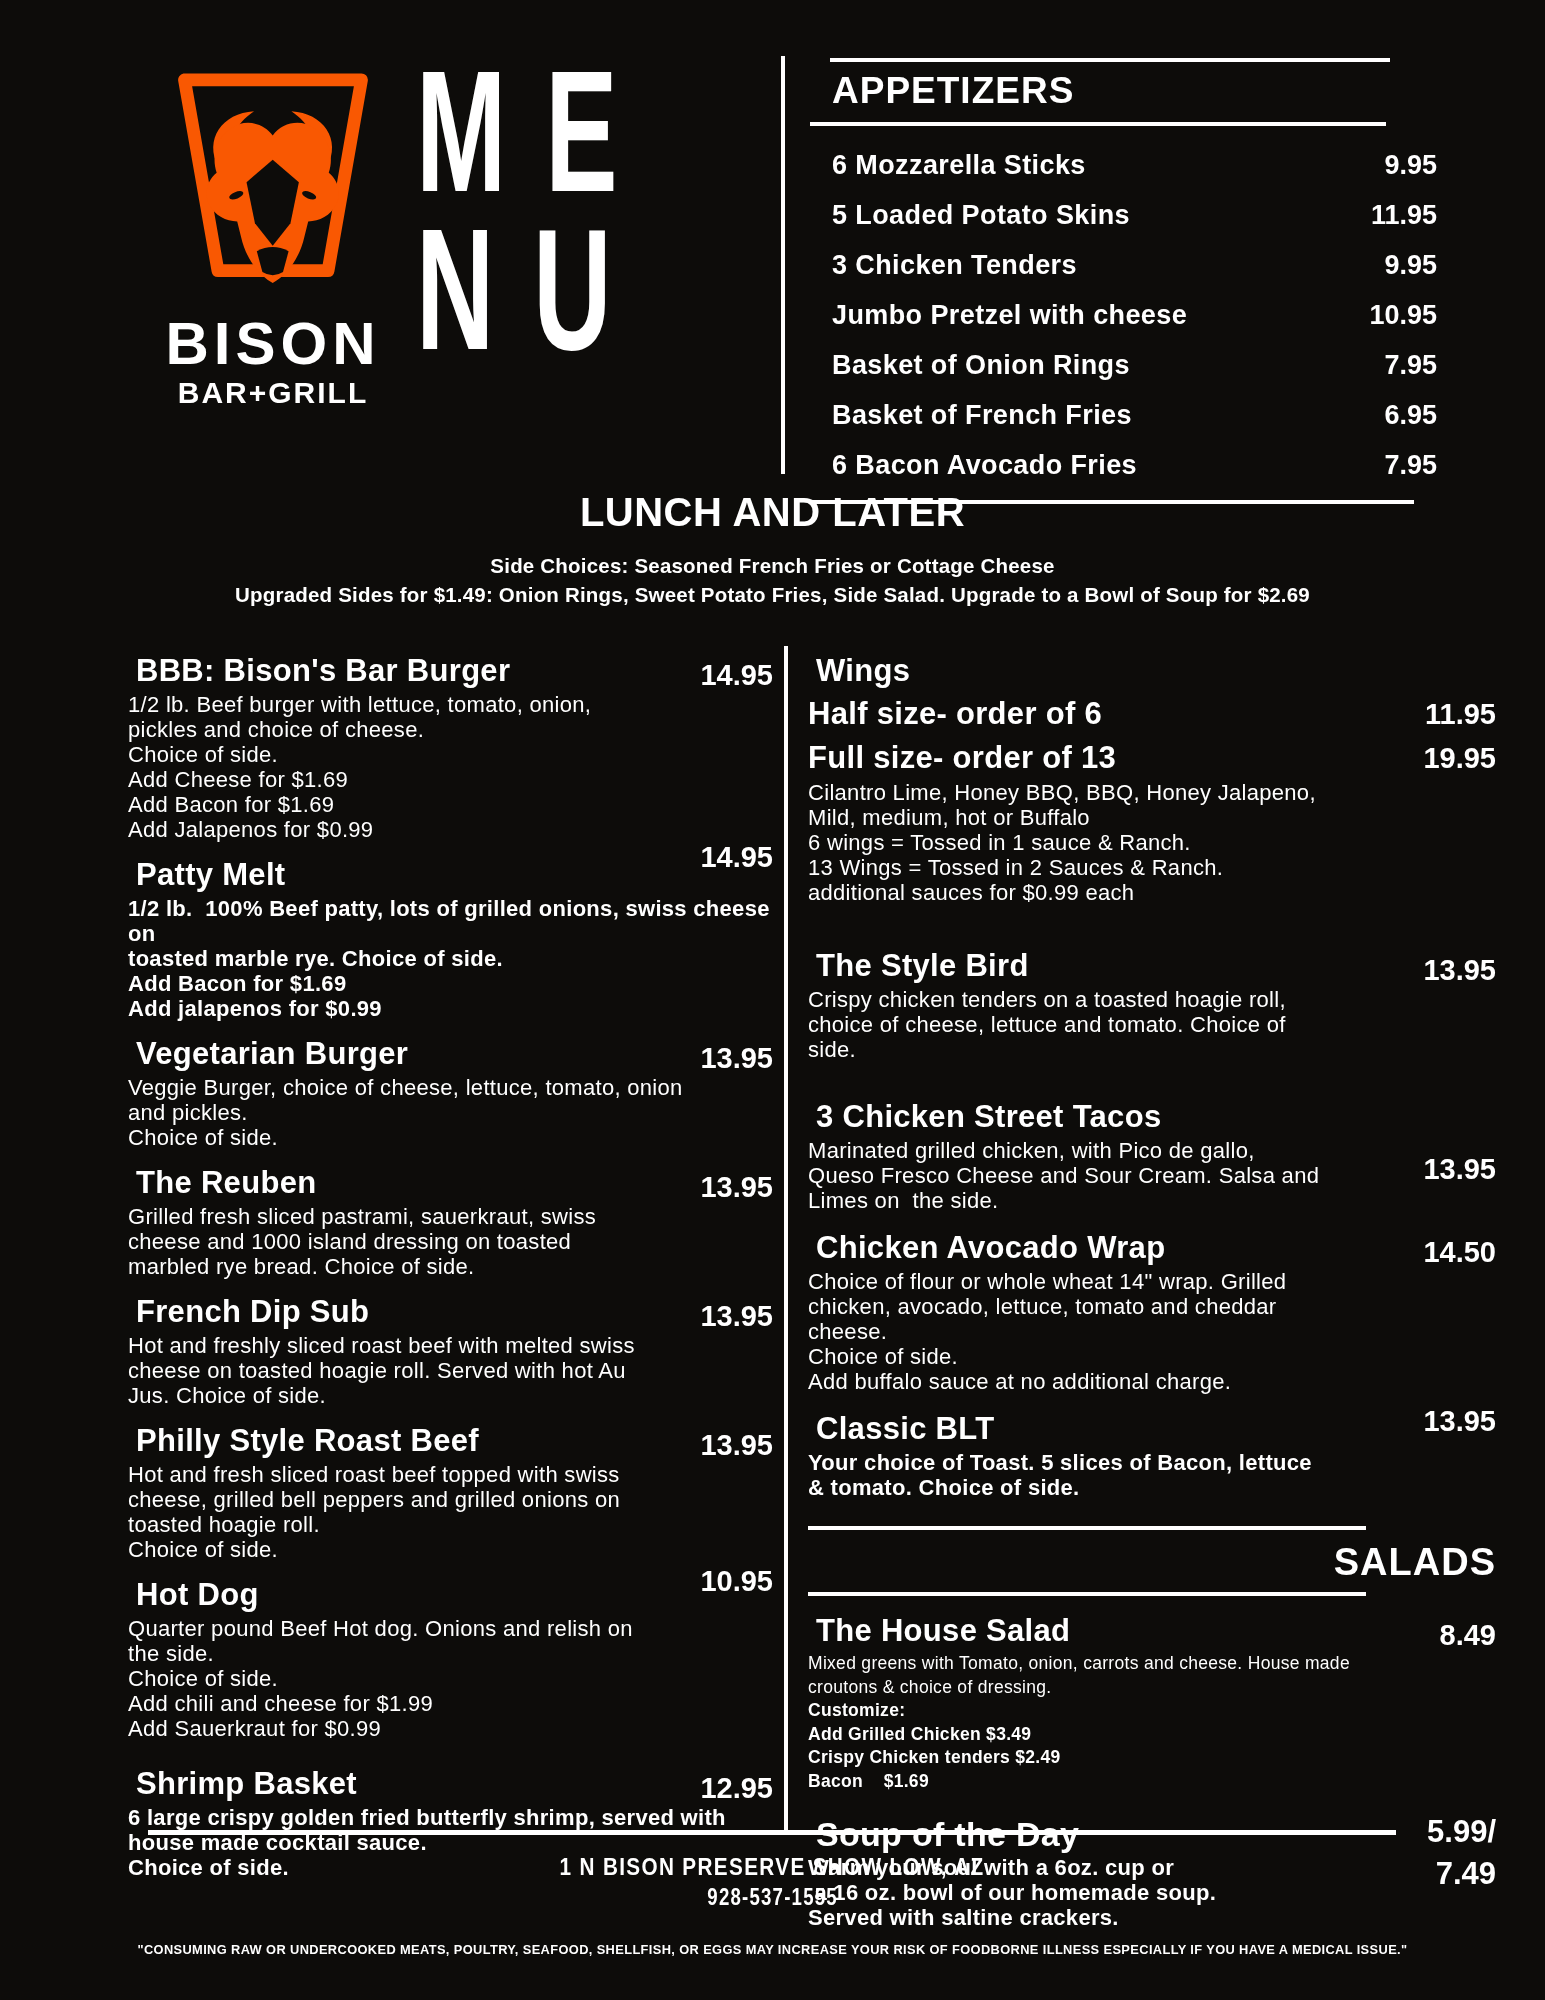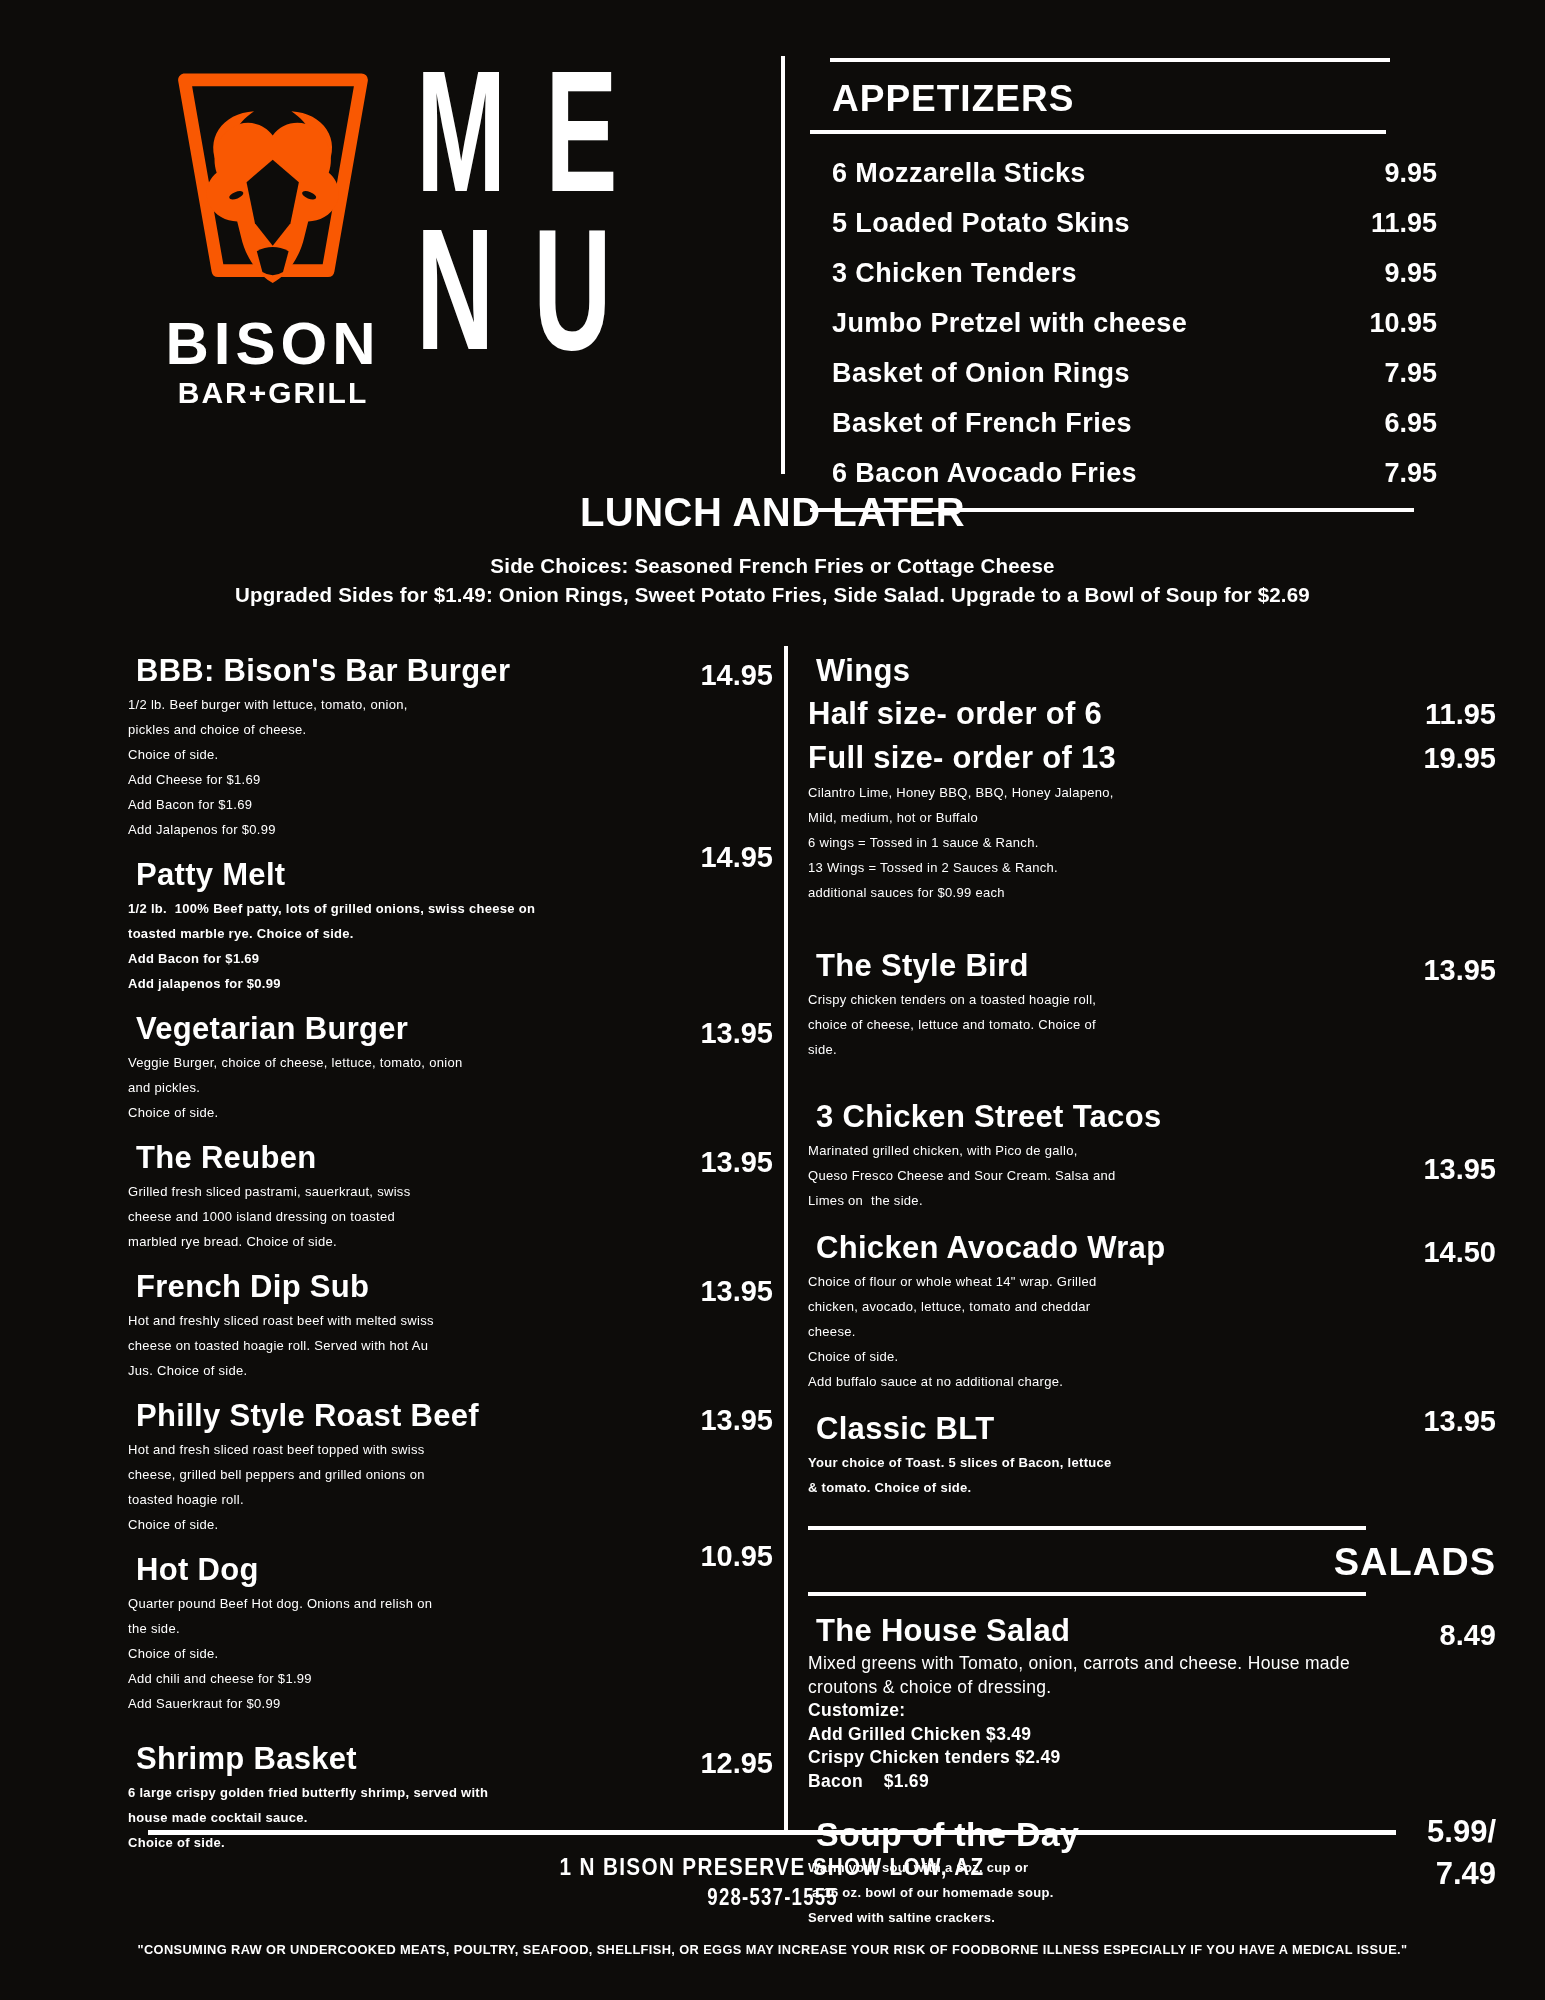--- a/index.html
+++ b/index.html
@@ -15,21 +15,21 @@
   .brand-tagline{font-size:30px;font-weight:800;letter-spacing:2px;line-height:34px;margin-top:2px;}
 
   .menu-title{position:absolute;left:416px;top:52px;font-size:172px;font-weight:700;
               line-height:158px;letter-spacing:62px;transform:scaleX(0.63);transform-origin:0 0;}
 
   .vline1{left:781px;top:56px;height:418px;}
 
   
   .appetizers{position:absolute;left:810px;top:44px;width:632px;}
   .rule-app-top{width:560px;margin-left:20px;margin-top:14px;}
-  .app-title{font-size:37px;font-weight:800;letter-spacing:1px;margin:16px 0 10px 22px;}
+  .app-title{font-size:37px;font-weight:800;letter-spacing:1px;margin:8px 0 10px 22px;}
   .rule-app-mid{width:576px;margin-left:0;}
   .app-rows{margin-top:24px;padding-left:22px;}
   .app-row{display:flex;justify-content:space-between;align-items:baseline;margin-bottom:19px;}
   .app-name{font-size:27px;font-weight:700;letter-spacing:.4px;line-height:27px;}
   .app-price{font-size:27px;font-weight:700;padding-right:5px;}
   .rule-app-bottom{width:604px;margin-top:12px;}
 
   
   .lunch-header{position:absolute;left:0;top:490px;width:100%;text-align:center;}
   .lunch-title{font-size:40px;font-weight:800;letter-spacing:.5px;margin:0 0 16px 0;}
@@ -43,21 +43,21 @@
   .col-right{left:808px;width:688px;}
 
   .m-item{position:relative;}
   #col-left .m-item{margin-bottom:14px;}
   #right-items .m-item{margin-bottom:16px;}
   .m-title{font-size:31px;font-weight:700;letter-spacing:.3px;line-height:38px;margin-bottom:2px;margin-left:8px;}
   .m-price{position:absolute;right:0;top:2px;font-size:29px;font-weight:700;text-align:right;line-height:42px;}
   .m-subrow{display:flex;justify-content:space-between;align-items:baseline;}
   .m-subname{font-size:31px;font-weight:700;letter-spacing:.3px;line-height:44px;}
   .m-subprice{font-size:29px;font-weight:700;}
-  .desc-line{font-size:13px;font-weight:500;line-height:25px;letter-spacing:.3px;white-space:pre-wrap;}
+  .desc-line{font-size:22px;font-weight:500;line-height:25px;letter-spacing:.3px;white-space:pre-wrap;}
   .desc-line.b{font-weight:700;}
 
   #col-left .m-item:nth-child(2) .m-price{top:-20px;}
   #col-left .m-item:nth-child(7) .m-price{top:-16px;}
   #col-left .m-item:nth-child(8){margin-top:24px;}
   #right-items .m-item:nth-child(1){margin-bottom:42px;}
   #right-items .m-item:nth-child(2){margin-bottom:36px;}
   #right-items .m-item:nth-child(3) .m-price{top:50px;}
   #right-items .m-item:nth-child(5) .m-price{top:-10px;}
 

